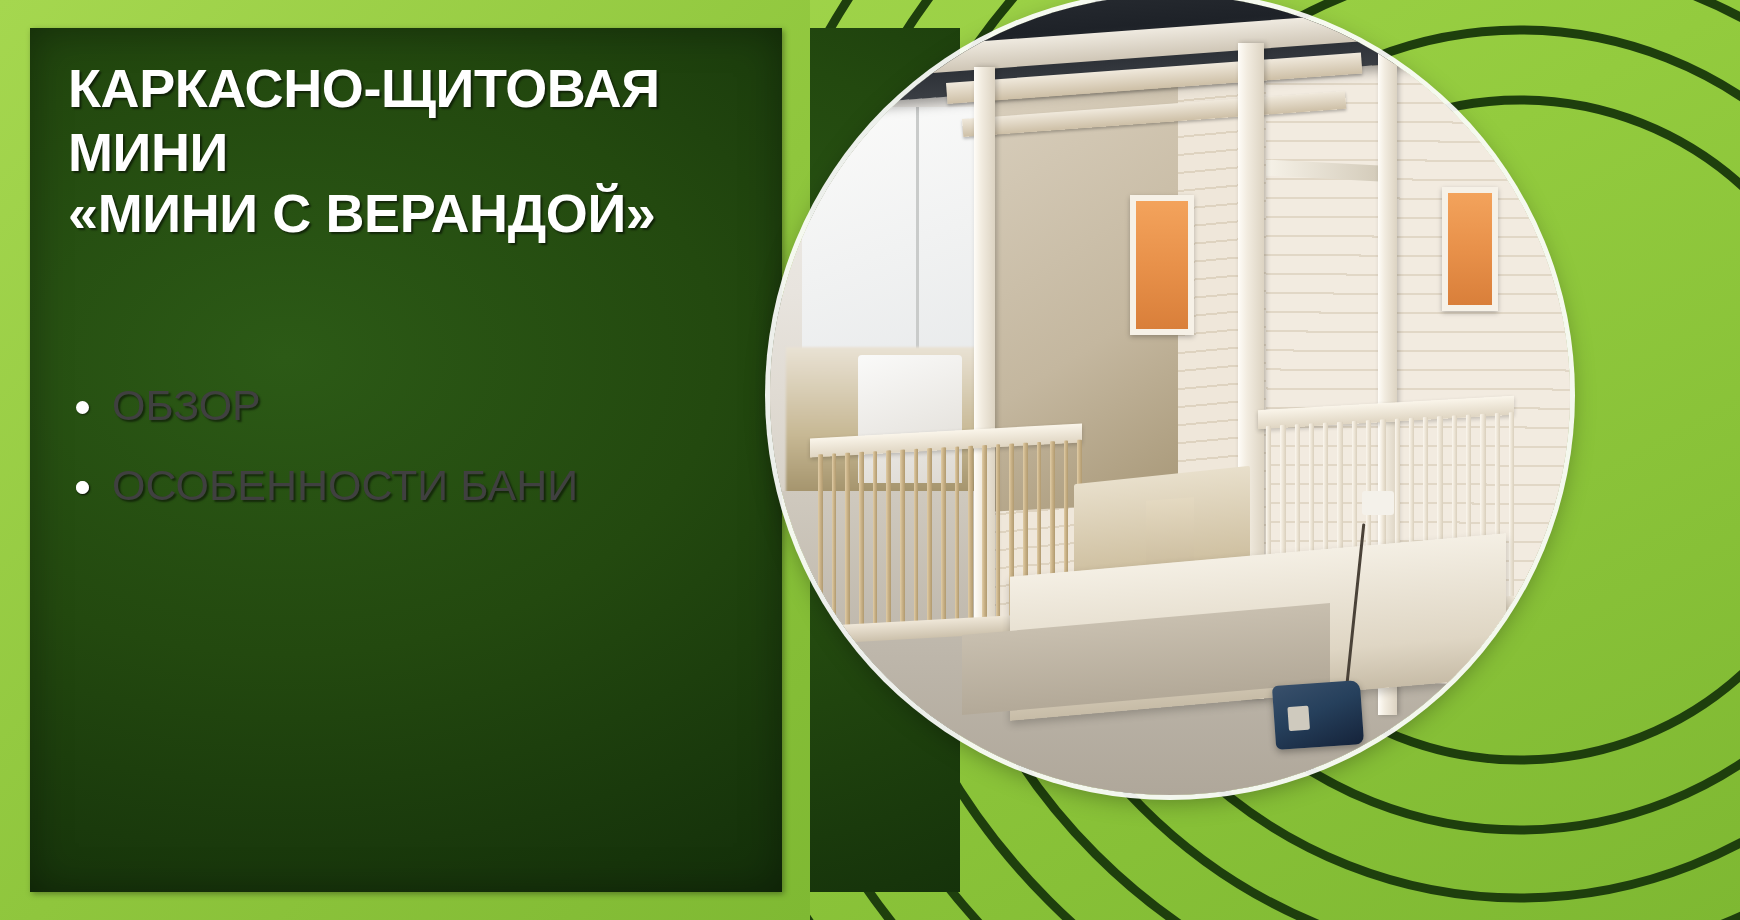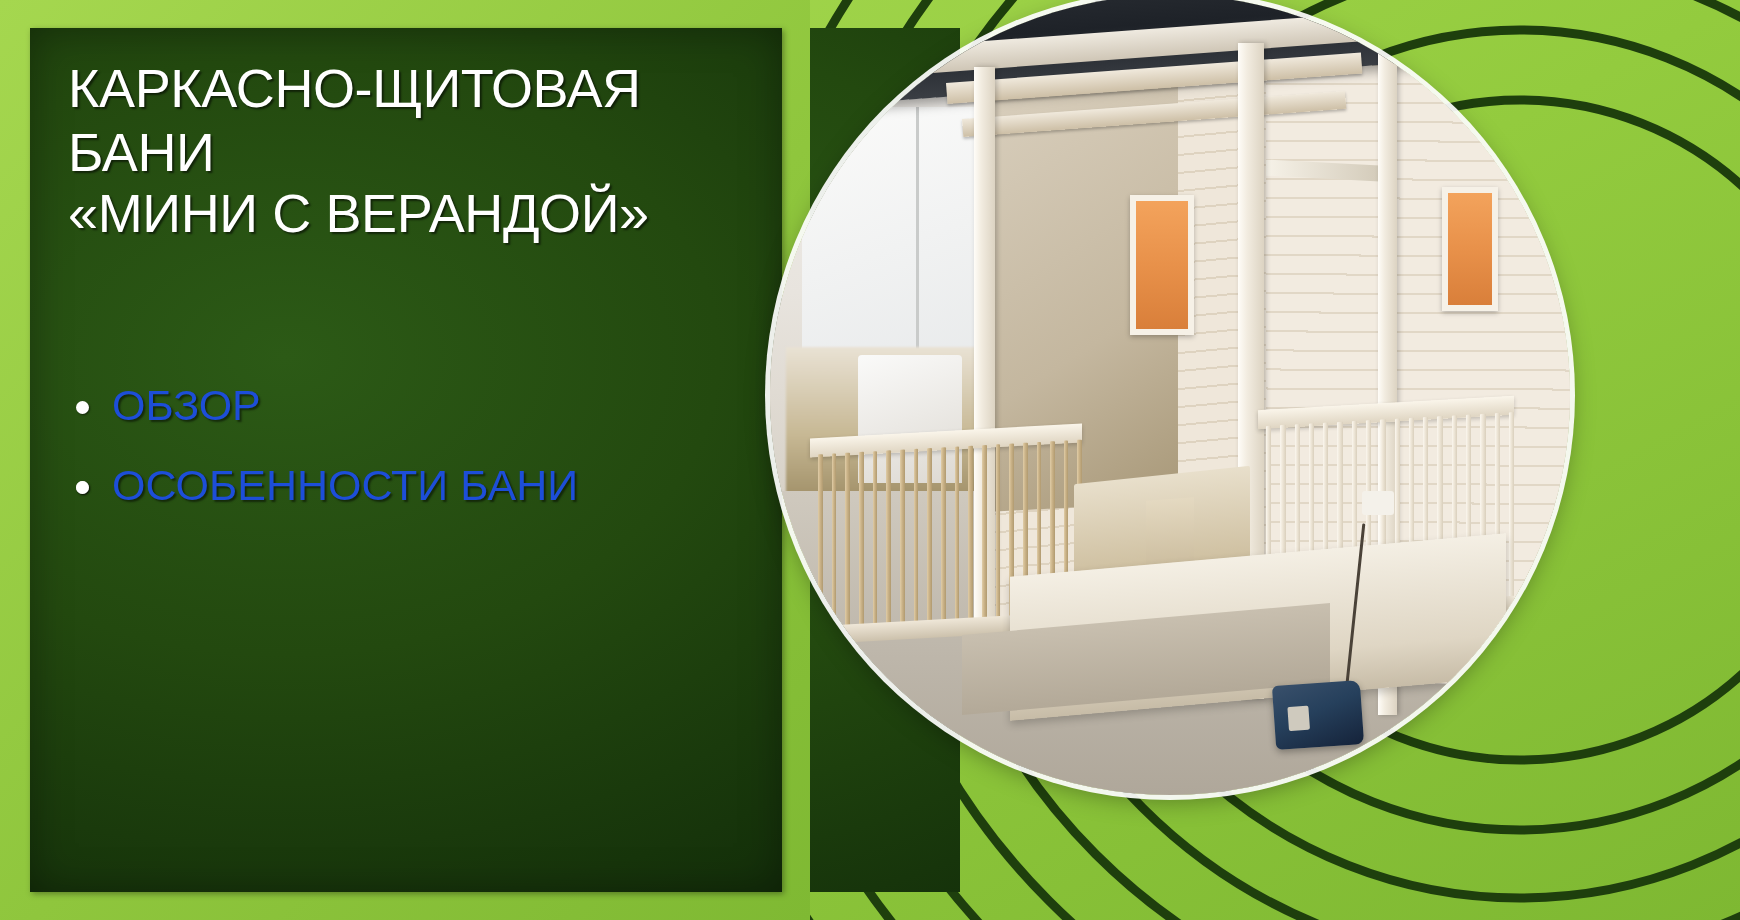--- a/index.html
+++ b/index.html
@@ -239,37 +239,37 @@
     position:absolute;
     left:30px;top:28px;
     width:752px;height:864px;
     z-index:6;
   }
   .title{
     position:absolute;
     left:38px;top:30px;
     width:700px;
     color:#FFFFFF;
-    font-weight:normal;
+    font-weight:bold;
     font-size:54px;
     line-height:1.12;
     letter-spacing:-0.4px;
     text-shadow:2px 2px 2px rgba(0,0,0,.55);
   }
   .title .ln{display:block;white-space:nowrap;}
   .title .ln2{margin-top:4px;}
   .title .ln3{}
 
   .bullets{
     position:absolute;
     left:38px;top:352px;
     width:710px;
     list-style:none;
     margin:0;padding:0;
-    color:#1d4ed8;
+    color:#404040;
   }
   .bullets li{
     position:relative;
     padding-left:44px;
     margin-bottom:30px;
     font-size:43px;
     line-height:1.17;
     text-shadow:2px 2px 2px rgba(0,0,0,.5);
   }
   .bullets li:last-child{margin-bottom:16px;}
@@ -404,21 +404,21 @@
   </div>
 
   <div class="frame">
     <div class="frame-inner"></div>
   </div>
 
   <div class="content">
 
     <div class="title">
       <span class="ln ln1">КАРКАСНО-ЩИТОВАЯ</span>
-      <span class="ln ln2">БАНИ</span>
+      <span class="ln ln2">МИНИ</span>
       <span class="ln ln3">«МИНИ С ВЕРАНДОЙ»</span>
     </div>
 
     <ul class="bullets">
       <li>
         <span class="dot"></span>
         <span>ОБЗОР</span>
       </li>
       <li>
         <span class="dot"></span>

